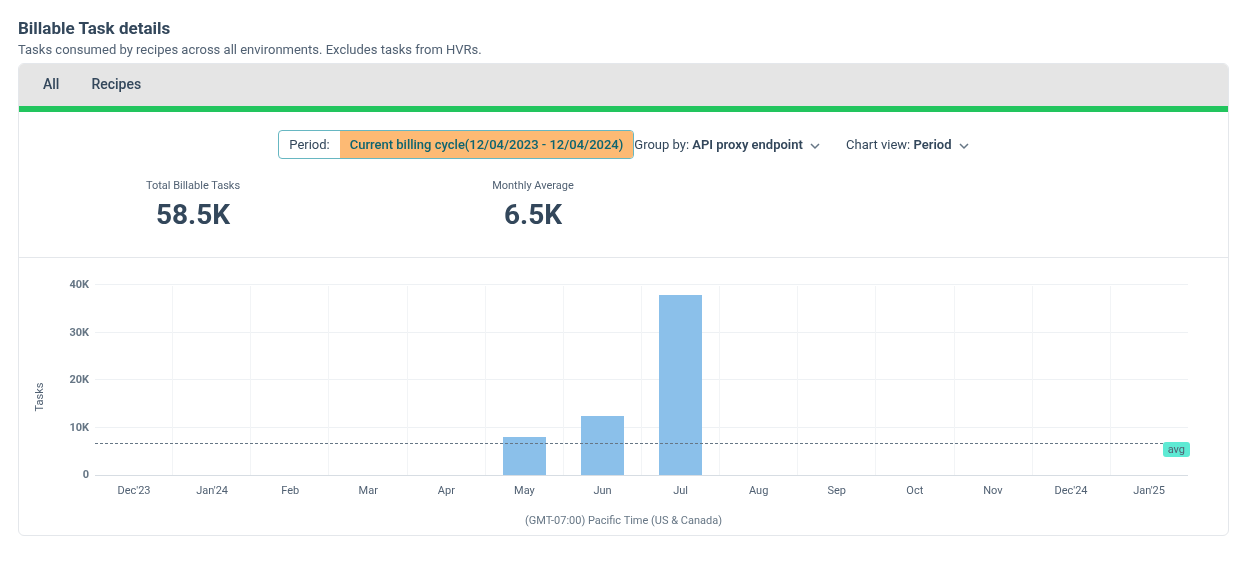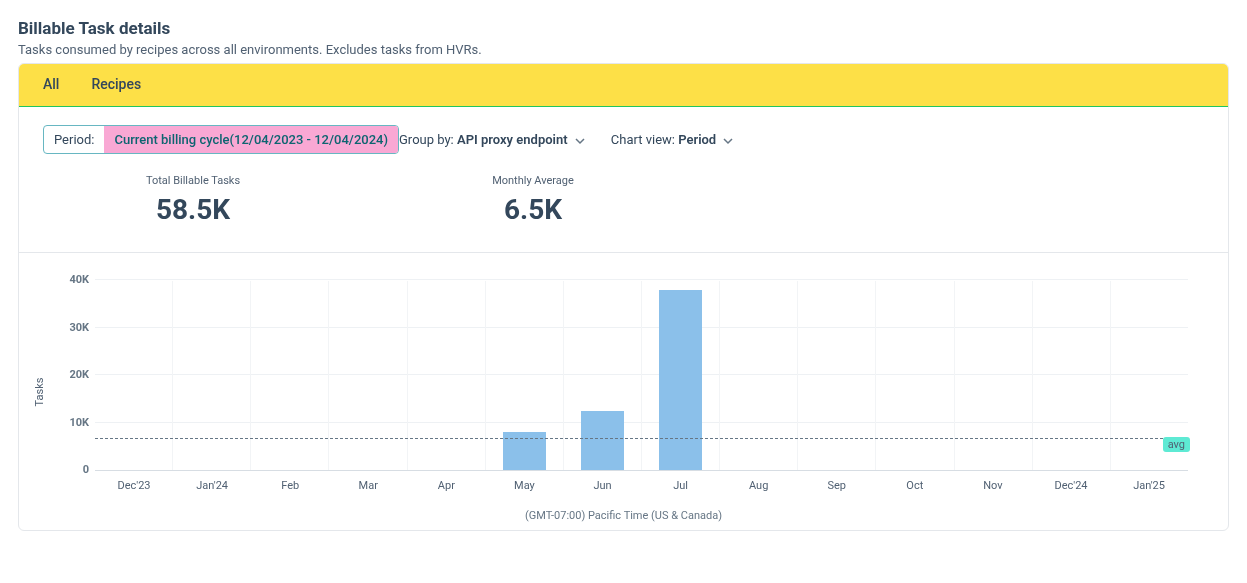--- a/index.html
+++ b/index.html
@@ -23,59 +23,59 @@
       margin-bottom: 6px;
     }
     .card {
       border: 1px solid #e4e7eb;
       border-radius: 6px;
       background: #fff;
       overflow: hidden;
     }
     .tabs {
       display: flex;
-      border-bottom: 1px solid #22c55e;
-      background: #fde047;
+      border-bottom: 6px solid #22c55e;
+      background: #e5e5e5;
       padding: 0 24px;
       gap: 32px;
     }
     .tab {
       font-size: 14px;
       color: #33475b;
       padding: 12px 0;
       cursor: pointer;
       border-bottom: 2px solid transparent;
       font-weight: 500;
     }
     .tab.active {
       color: #0d6470;
       border-bottom: 2px solid #0d6470;
       font-weight: 600;
     }
     .filter-row {
       display: flex;
       align-items: center;
-      justify-content: flex-start;
+      justify-content: center;
       padding: 18px 24px 0 24px;
     }
     .period-chip {
       border: 1px solid #67b7c2;
       border-radius: 4px;
       display: inline-flex;
       align-items: center;
       font-size: 13px;
       overflow: hidden;
       color: #33475b;
       background: #fff;
     }
     .period-chip .label {
       padding: 6px 10px;
     }
     .period-chip .value {
-      background: #f9a8d4;
+      background: #fdba74;
       color: #0d6470;
       padding: 6px 10px;
       font-weight: 500;
       cursor: pointer;
     }
     .right-controls {
       display: flex;
       gap: 26px;
       font-size: 13px;
       color: #33475b;

